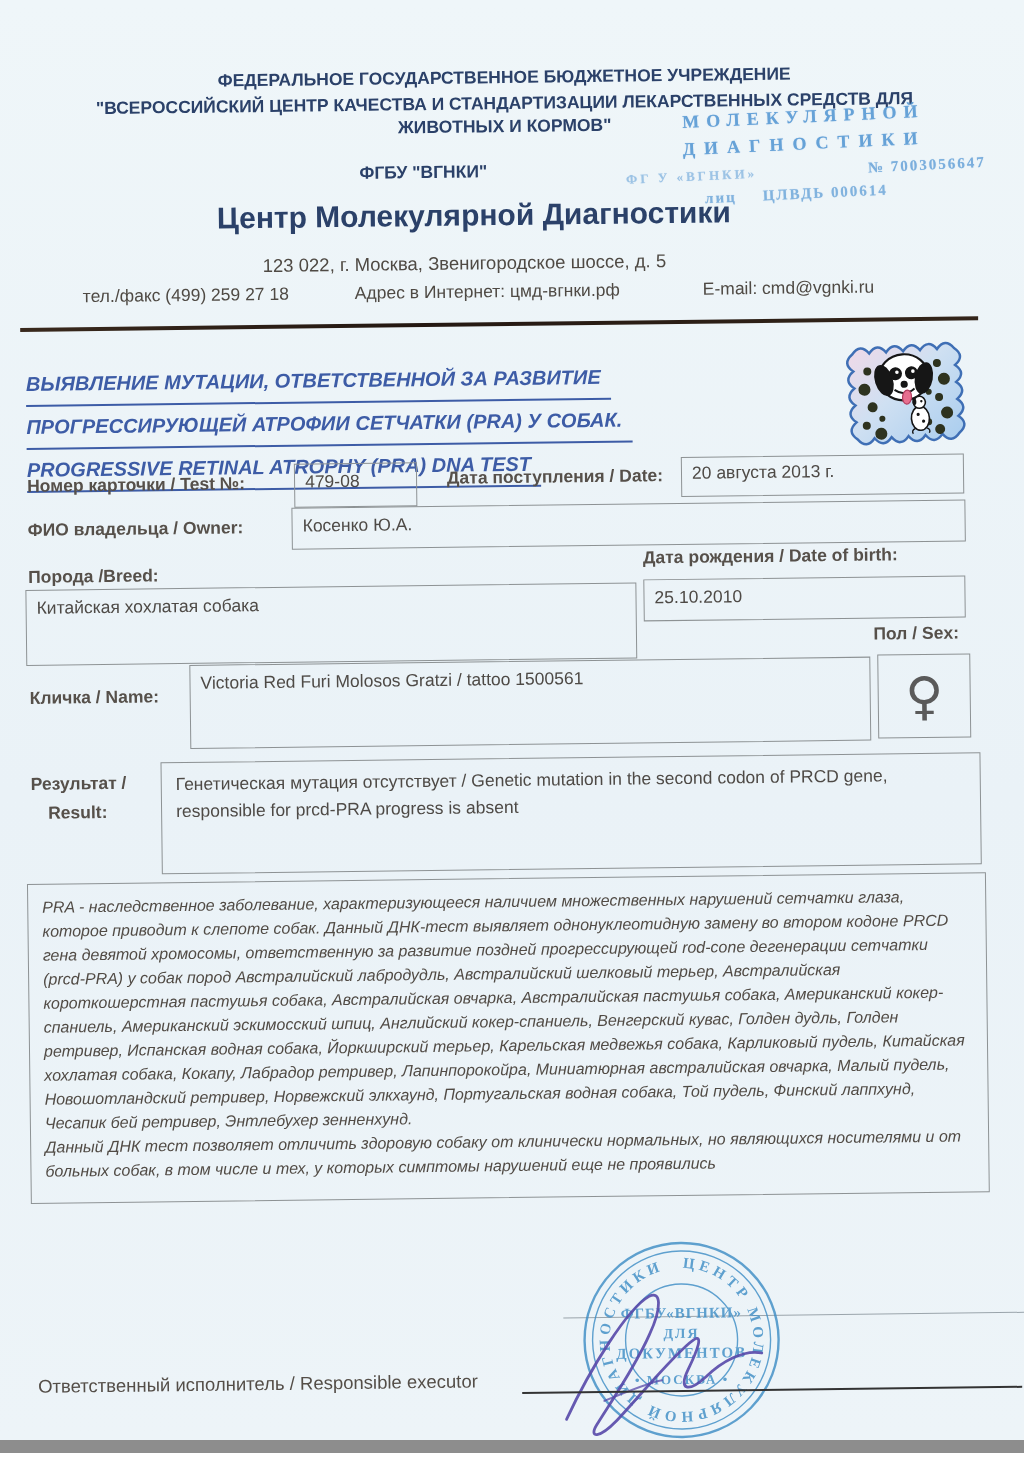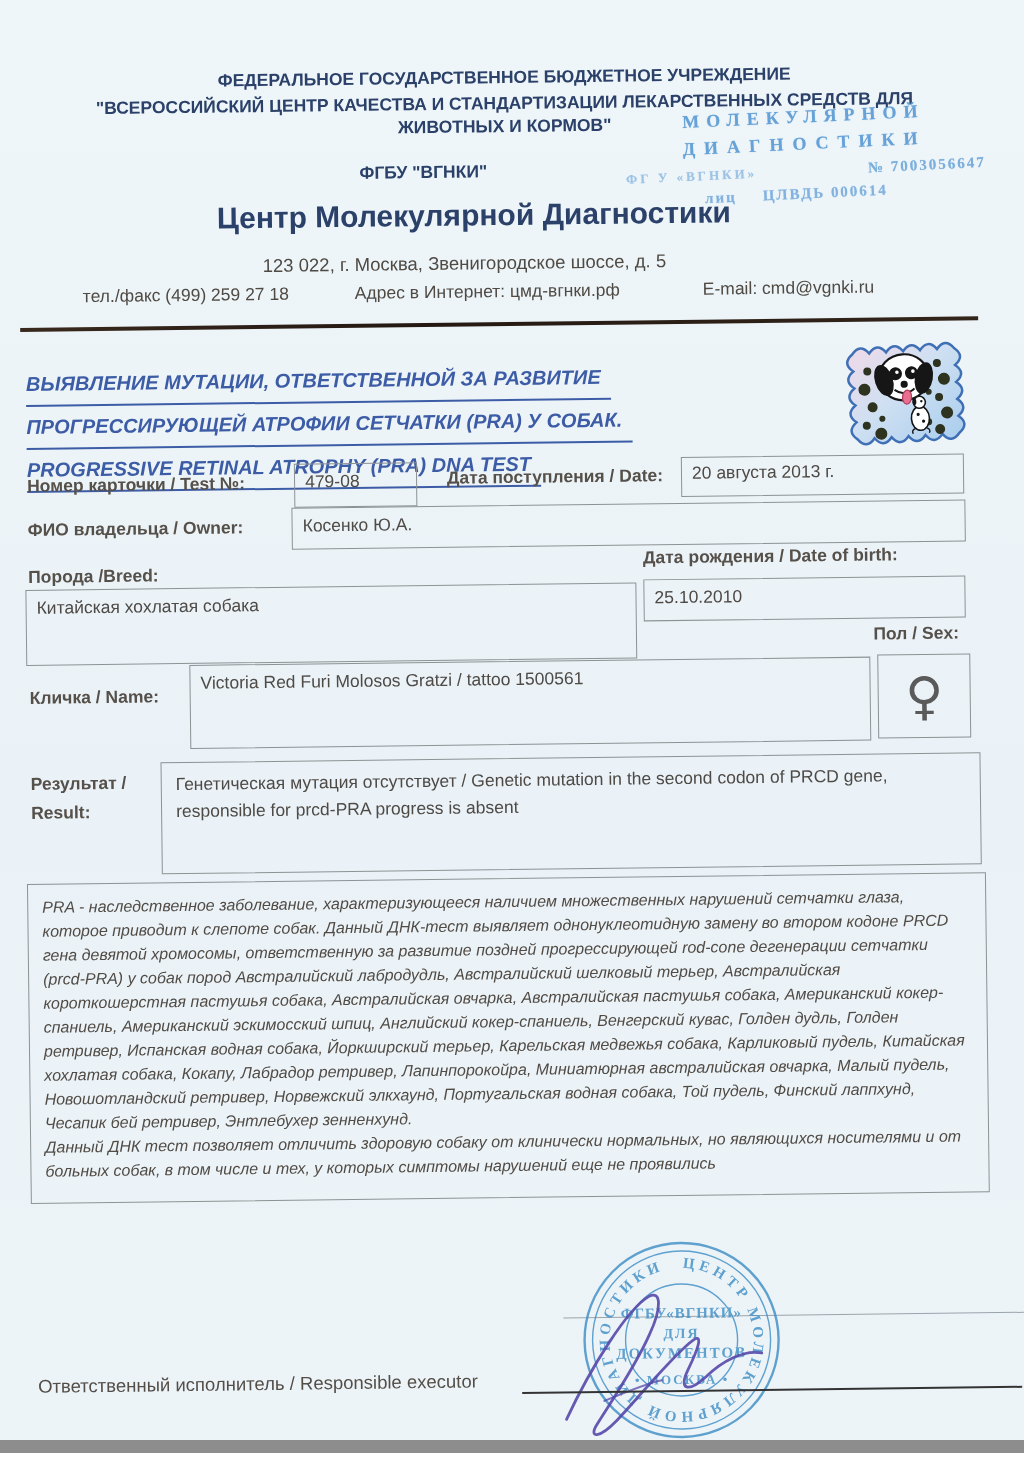--- a/index.html
+++ b/index.html
@@ -195,21 +195,21 @@
 
     <div class="lbl" style="left:30px;top:682px;">Кличка / Name:</div>
     <div class="box" style="left:190px;top:661px;width:679px;height:82px;">
       <div class="val">Victoria Red Furi Molosos Gratzi / tattoo 1500561</div>
     </div>
     <div class="box sexbox" style="left:878px;top:659px;width:91px;height:82px;">
       <span class="female">♀</span>
     </div>
 
     <div class="lbl" style="left:30px;top:768px;">Результат /</div>
-    <div class="lbl" style="left:30px;top:797px;text-align:center;">Result:</div>
+    <div class="lbl" style="left:47px;top:797px;text-align:center;">Result:</div>
     <div class="box" style="left:160px;top:758px;width:818px;height:110px;">
       <div class="val wrap" style="padding:8px 14px;line-height:27px;">Генетическая мутация отсутствует / Genetic mutation in the second codon of PRCD gene, responsible for prcd-PRA progress is absent</div>
     </div>
 
     <div class="infobox">
       <p>PRA - наследственное заболевание, характеризующееся наличием множественных нарушений сетчатки глаза, которое приводит к слепоте собак. Данный ДНК-тест выявляет однонуклеотидную замену во втором кодоне PRCD гена девятой хромосомы, ответственную за развитие поздней прогрессирующей rod-cone дегенерации сетчатки (prcd-PRA) у собак пород Австралийский лабродудль, Австралийский шелковый терьер, Австралийская короткошерстная пастушья собака, Австралийская овчарка, Австралийская пастушья собака, Американский кокер-спаниель, Американский эскимосский шпиц, Английский кокер-спаниель, Венгерский кувас, Голден дудль, Голден ретривер, Испанская водная собака, Йоркширский терьер, Карельская медвежья собака, Карликовый пудель, Китайская хохлатая собака, Кокапу, Лабрадор ретривер, Лапинпорокойра, Миниатюрная австралийская овчарка, Малый пудель, Новошотландский ретривер, Норвежский элкхаунд, Португальская водная собака, Той пудель, Финский лаппхунд, Чесапик бей ретривер, Энтлебухер зенненхунд.</p>
       <p>Данный ДНК тест позволяет отличить здоровую собаку от клинически нормальных, но являющихся носителями и от больных собак, в том числе и тех, у которых симптомы нарушений еще не проявились</p>
     </div>
 
     <div class="crease"></div>

